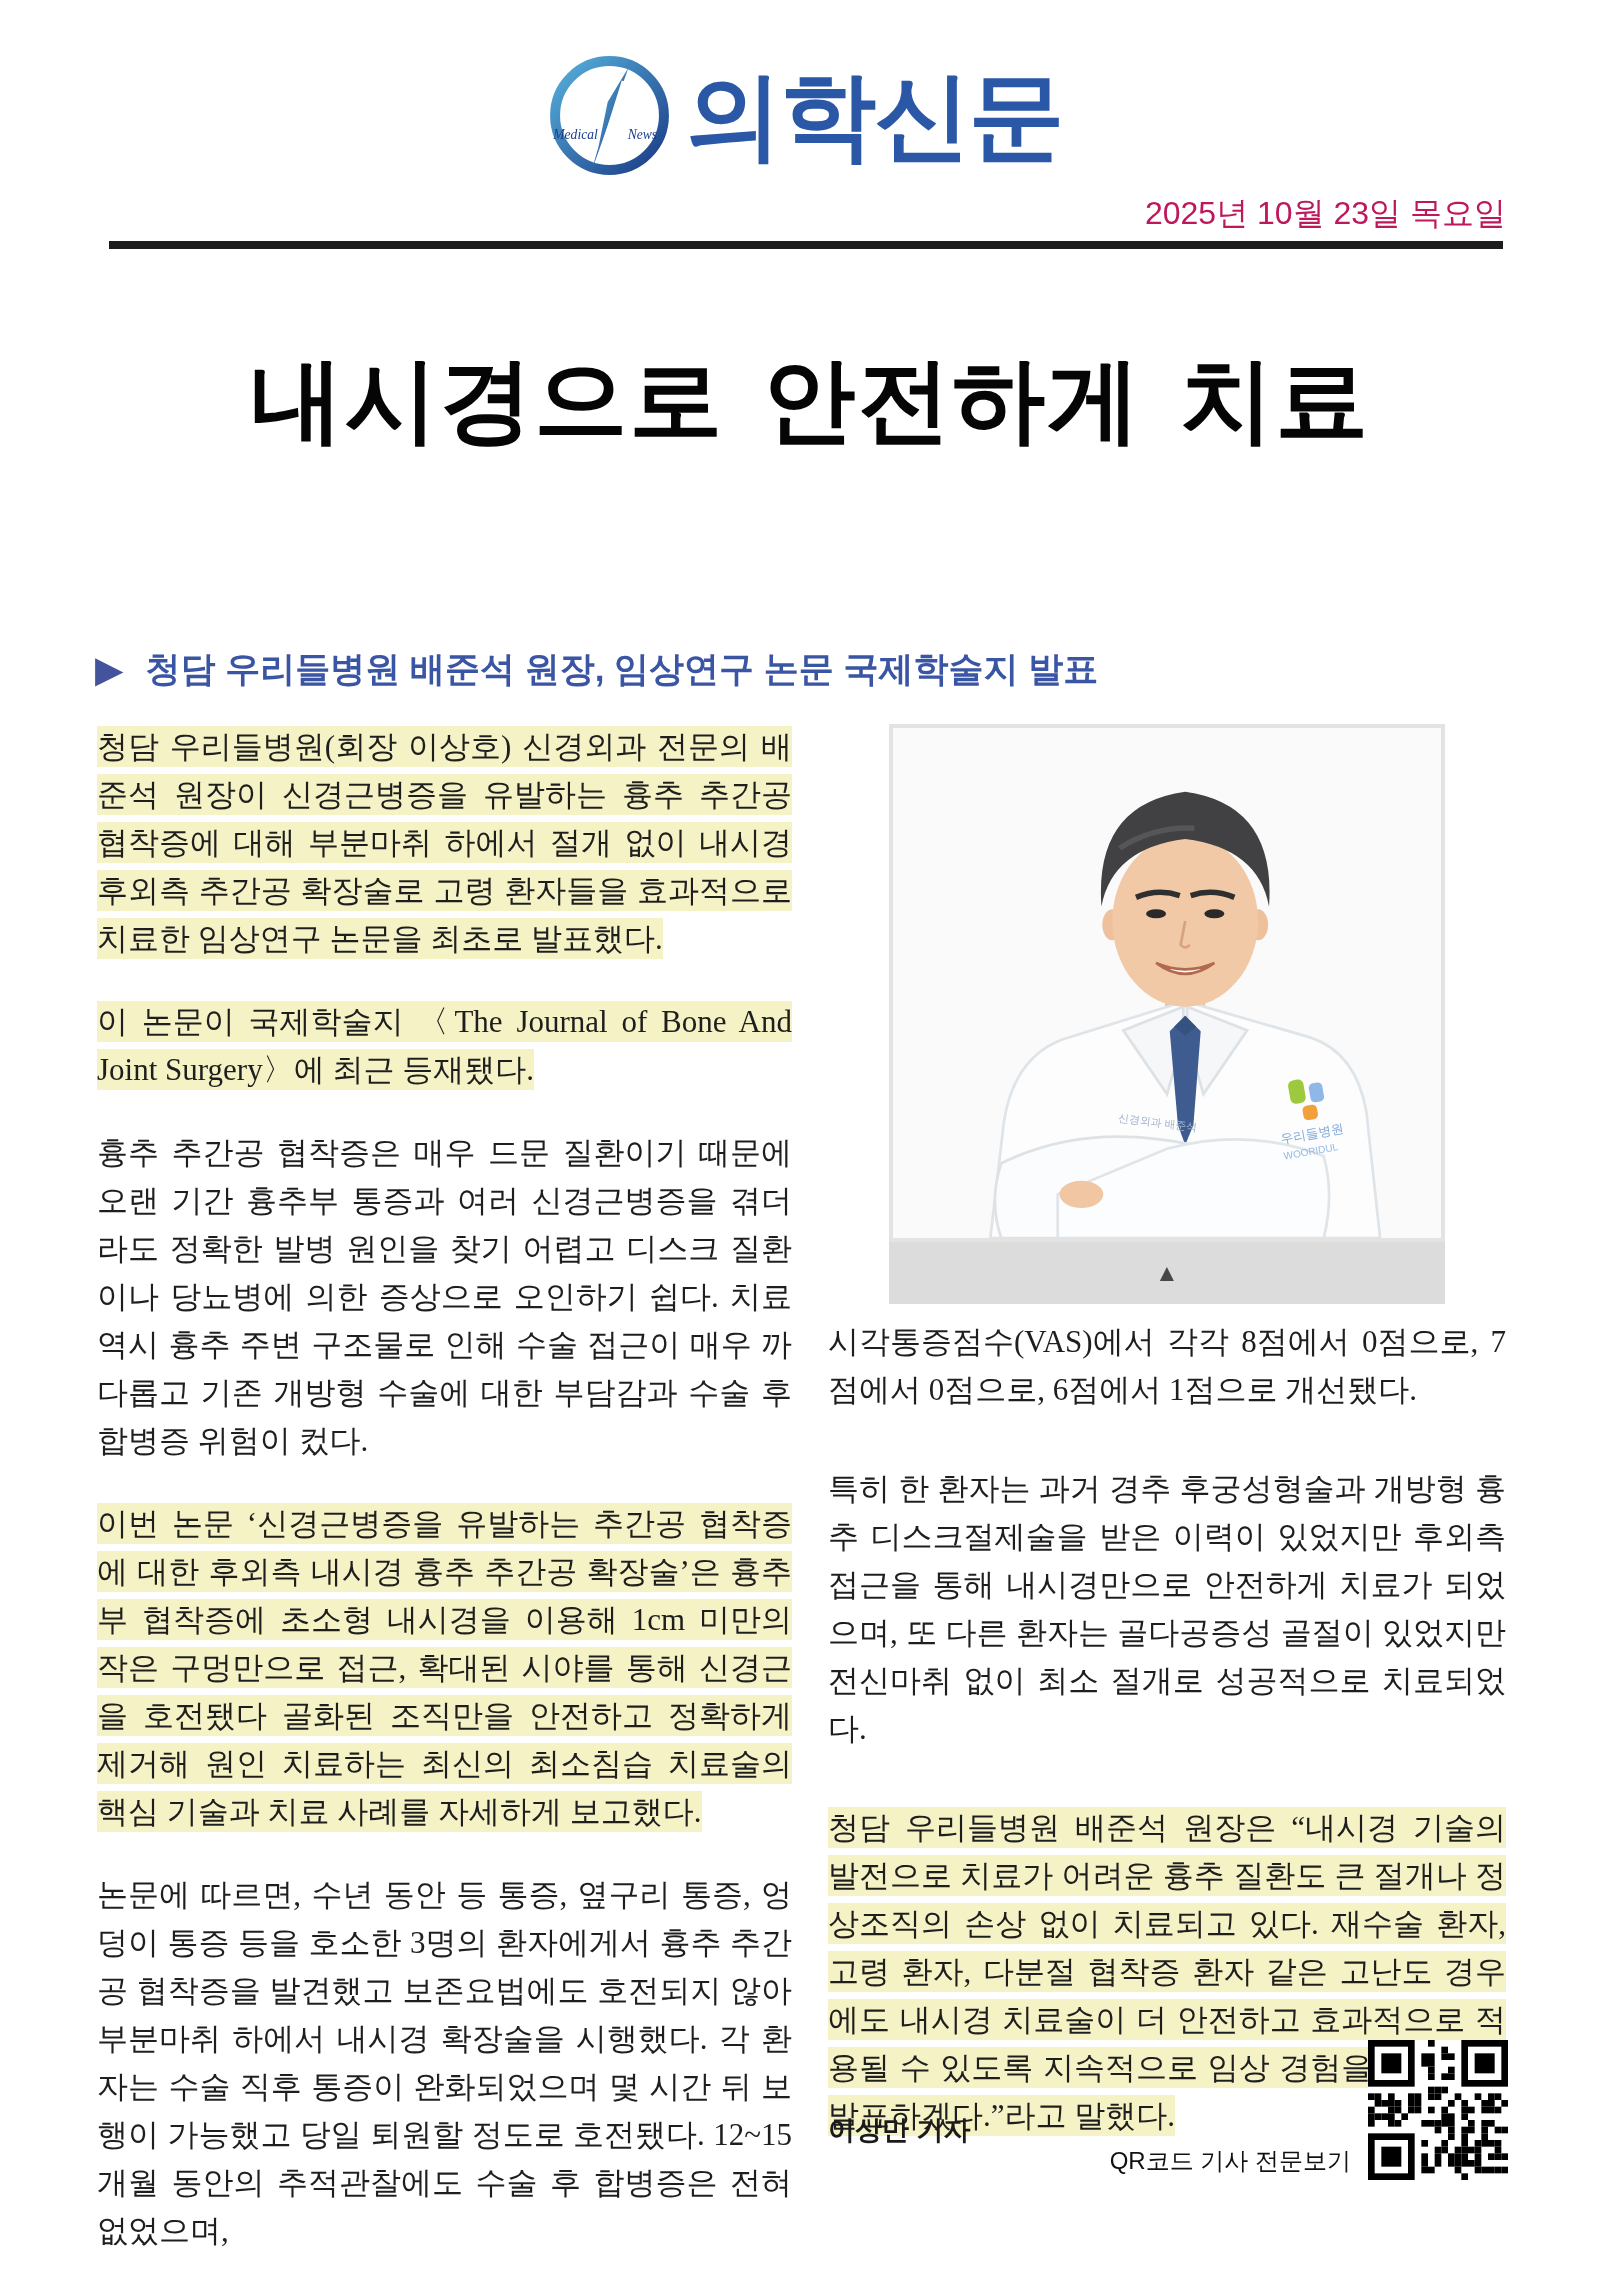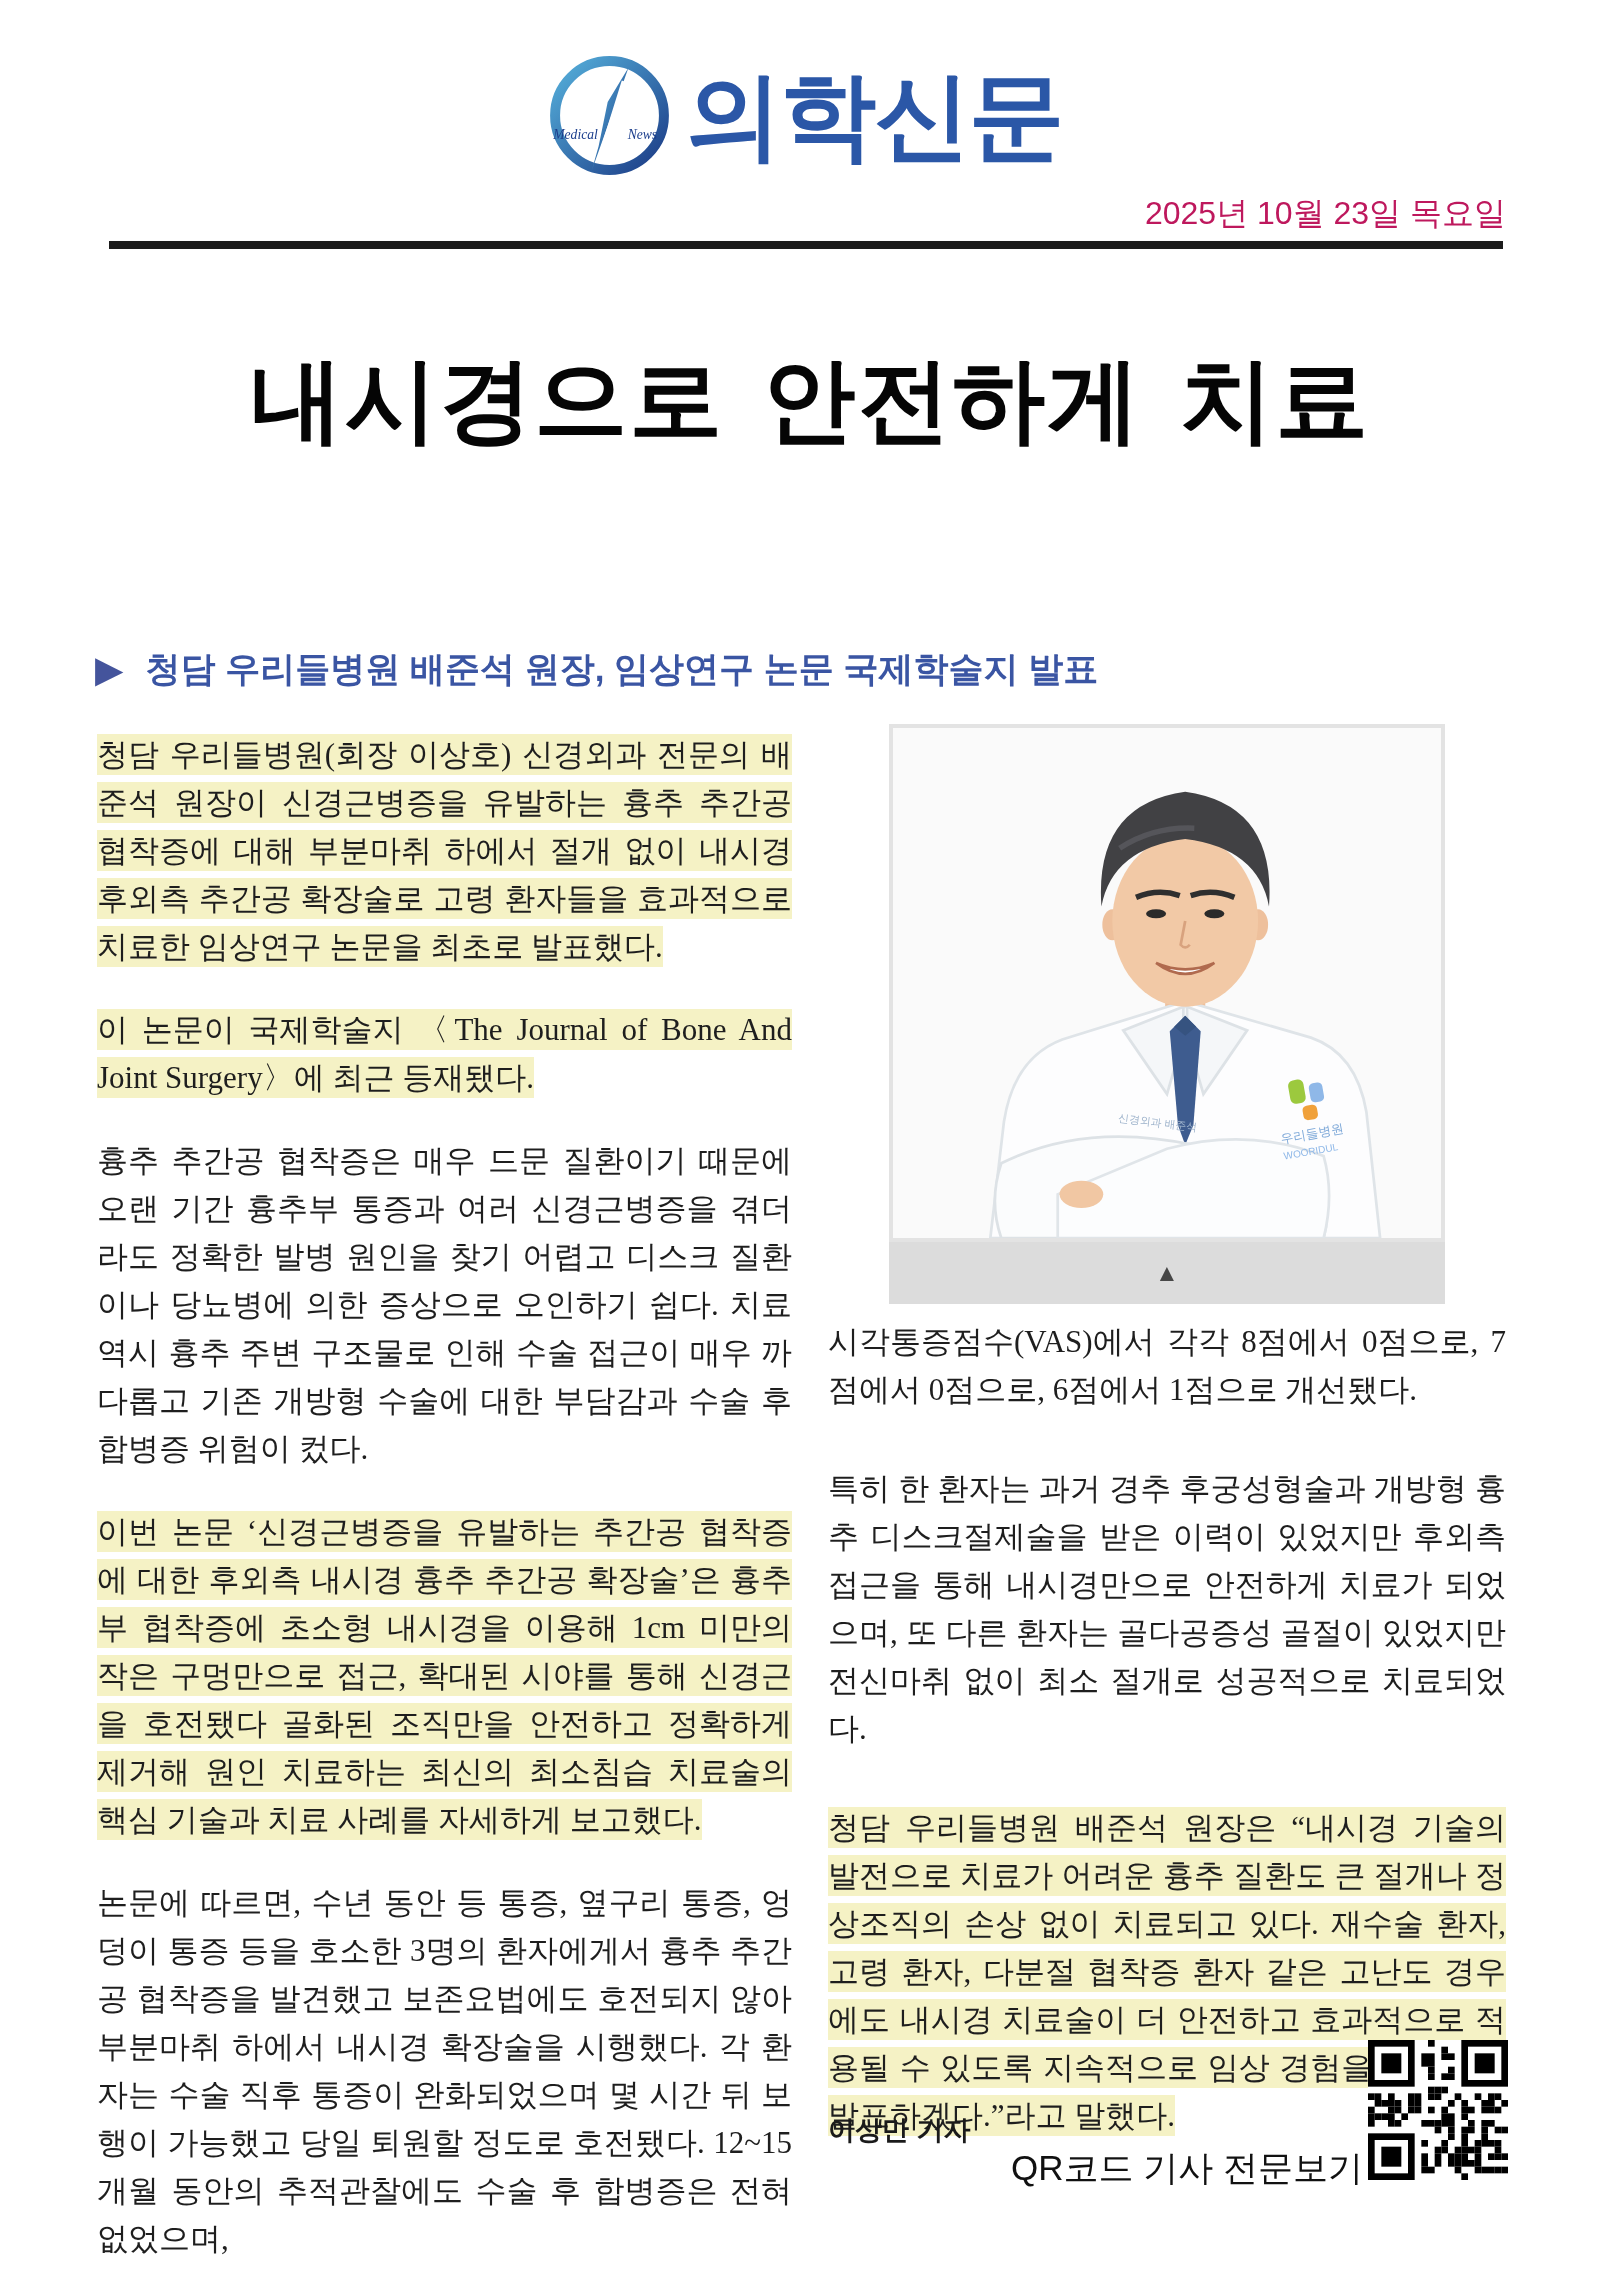--- a/index.html
+++ b/index.html
@@ -62,21 +62,21 @@
     display:flex;align-items:center;gap:22px;
     font-family:"Liberation Sans","DejaVu Sans",sans-serif;
     font-weight:700;font-size:35px;
     color:var(--accent-blue);
   }
   .subheadline .tri{font-size:37px;line-height:1;color:#44549c;}
   
   .col{position:absolute;font-size:31px;line-height:48px;text-align:justify;}
   .col-left{left:97px;top:719px;width:695px;}
   .col-right{left:828px;top:1318px;width:678px;}
-  .col-left .para{margin:12px 0 35px 0;}
+  .col-left .para{margin:4px 0 35px 0;}
   .col-right .para{margin:0 0 51px 0;}
   .mark{
     background:var(--highlight);
     padding:2.8px 0;
     -webkit-box-decoration-break:clone;
     box-decoration-break:clone;
   }
   
   .photo{position:absolute;left:889px;top:724px;width:556px;}
   .photo-img{
@@ -94,23 +94,23 @@
     white-space:nowrap;
   }
   .photo-caption .cap-tri{font-size:24px;color:#474747;}
   
   .byline{
     position:absolute;left:828px;top:2112px;
     font-family:"Liberation Sans","DejaVu Sans",sans-serif;
     font-weight:700;font-size:27px;color:#1a1a1a;
   }
   .qr-label{
-    position:absolute;right:257px;top:2145px;
-    font-family:"Liberation Sans","DejaVu Sans",sans-serif;
-    font-size:35px;color:#111;
+    position:absolute;right:269px;top:2145px;
+    font-family:"Liberation Sans","DejaVu Sans",sans-serif;
+    font-size:24px;color:#111;
     white-space:nowrap;
   }
   .qr{
     position:absolute;left:1368px;top:2040px;
     width:140px;height:140px;background:#fff;
   }
 </style>
 </head>
 <body>
 

